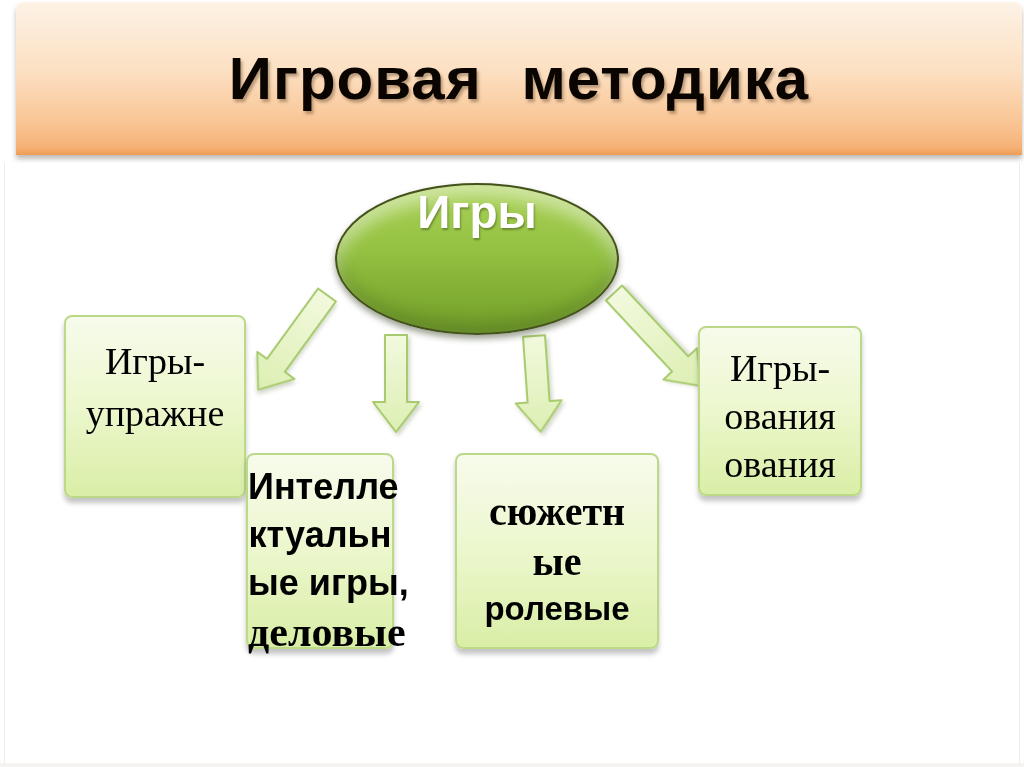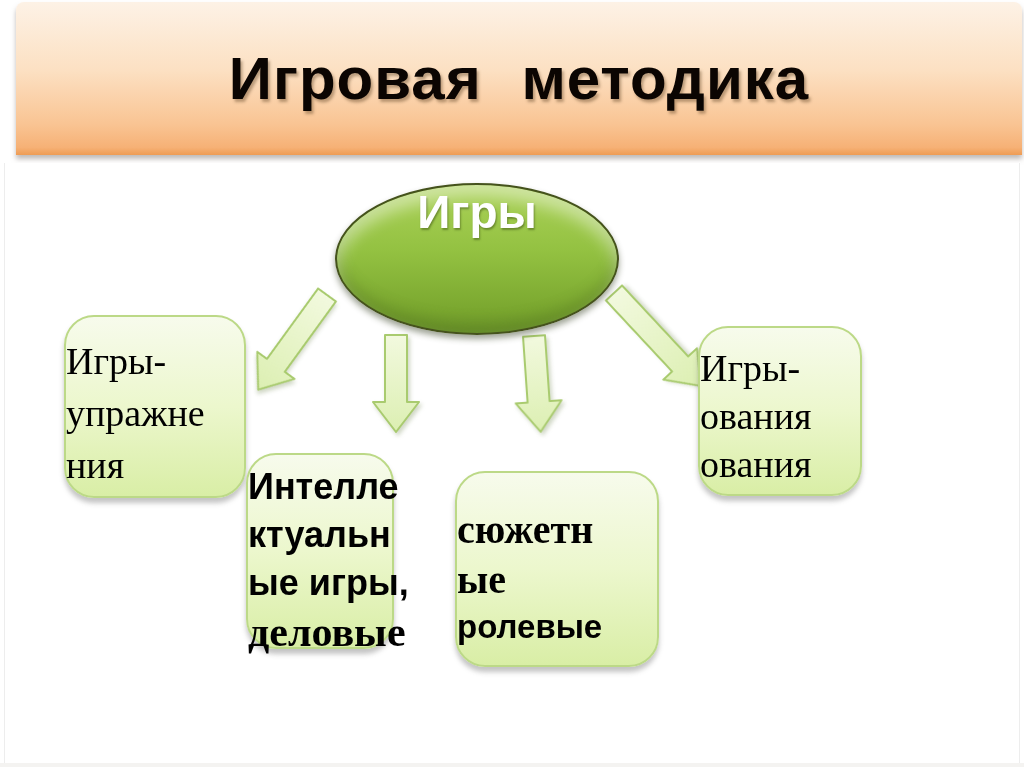--- a/index.html
+++ b/index.html
@@ -46,36 +46,36 @@
     text-shadow:1px 2px 2px rgba(60,80,20,0.5);
   }
   
   .arrows { position:absolute; left:0; top:0; pointer-events:none; }
   .arrows polygon {
     fill:url(#arrowGrad); stroke:#a9cb6f; stroke-width:2; stroke-linejoin:round;
     filter:drop-shadow(2px 3px 2px rgba(120,140,90,0.35));
   }
   
   .node {
-    position:absolute; border-radius:30px;
+    position:absolute; border-radius:8px;
     background:linear-gradient(180deg,#f7fbec 0%,#ecf7cd 50%,#d9eea6 100%);
     border:2px solid #bcd987;
     box-shadow:0 5px 5px rgba(125,125,125,0.45);
-    color:#000; text-align:left; box-sizing:border-box;
+    color:#000; text-align:center; box-sizing:border-box;
   }
   .line { white-space:nowrap; }
   .serif      { font-family:"Liberation Serif", serif; }
   .sans       { font-family:"Liberation Sans", sans-serif; }
   .bold       { font-weight:bold; }
   .box1 { left:64px;  top:315px; width:182px; height:183px; padding-top:18px; }
   .box1 .line { font-size:38px; line-height:52px; }
   .box2 { left:246px; top:453px; width:148px; height:196px; padding-top:8px; }
   .box2 .line      { font-size:36px; line-height:48px; }
   .box2 .line-last { font-size:42px; line-height:50px; }
-  .box3 { left:455px; top:471px; width:204px; height:196px; padding-top:32px; }
+  .box3 { left:455px; top:453px; width:204px; height:196px; padding-top:32px; }
   .box3 .line      { font-size:40px; line-height:50px; }
   .box3 .line-last { font-size:33px; line-height:44px; }
   .box4 { left:698px; top:326px; width:164px; height:170px; padding-top:16px; }
   .box4 .line { font-size:38px; line-height:48px; }
 </style>
 </head>
 <body>
 
 <div class="slide">
 
@@ -99,21 +99,20 @@
     </svg>
   </div>
 
   <div class="ellipse">
     <span class="ellipse-label">Игры</span>
   </div>
 
   <div class="node box1">
     <div class="line serif">Игры-</div>
     <div class="line serif">упражне</div>
-    <div class="line serif">ния</div>
   </div>
 
   <div class="node box2">
     <div class="line sans bold">Интелле</div>
     <div class="line sans bold">ктуальн</div>
     <div class="line sans bold">ые игры,</div>
     <div class="line line-last serif bold">деловые</div>
   </div>
 
   <div class="node box3">

